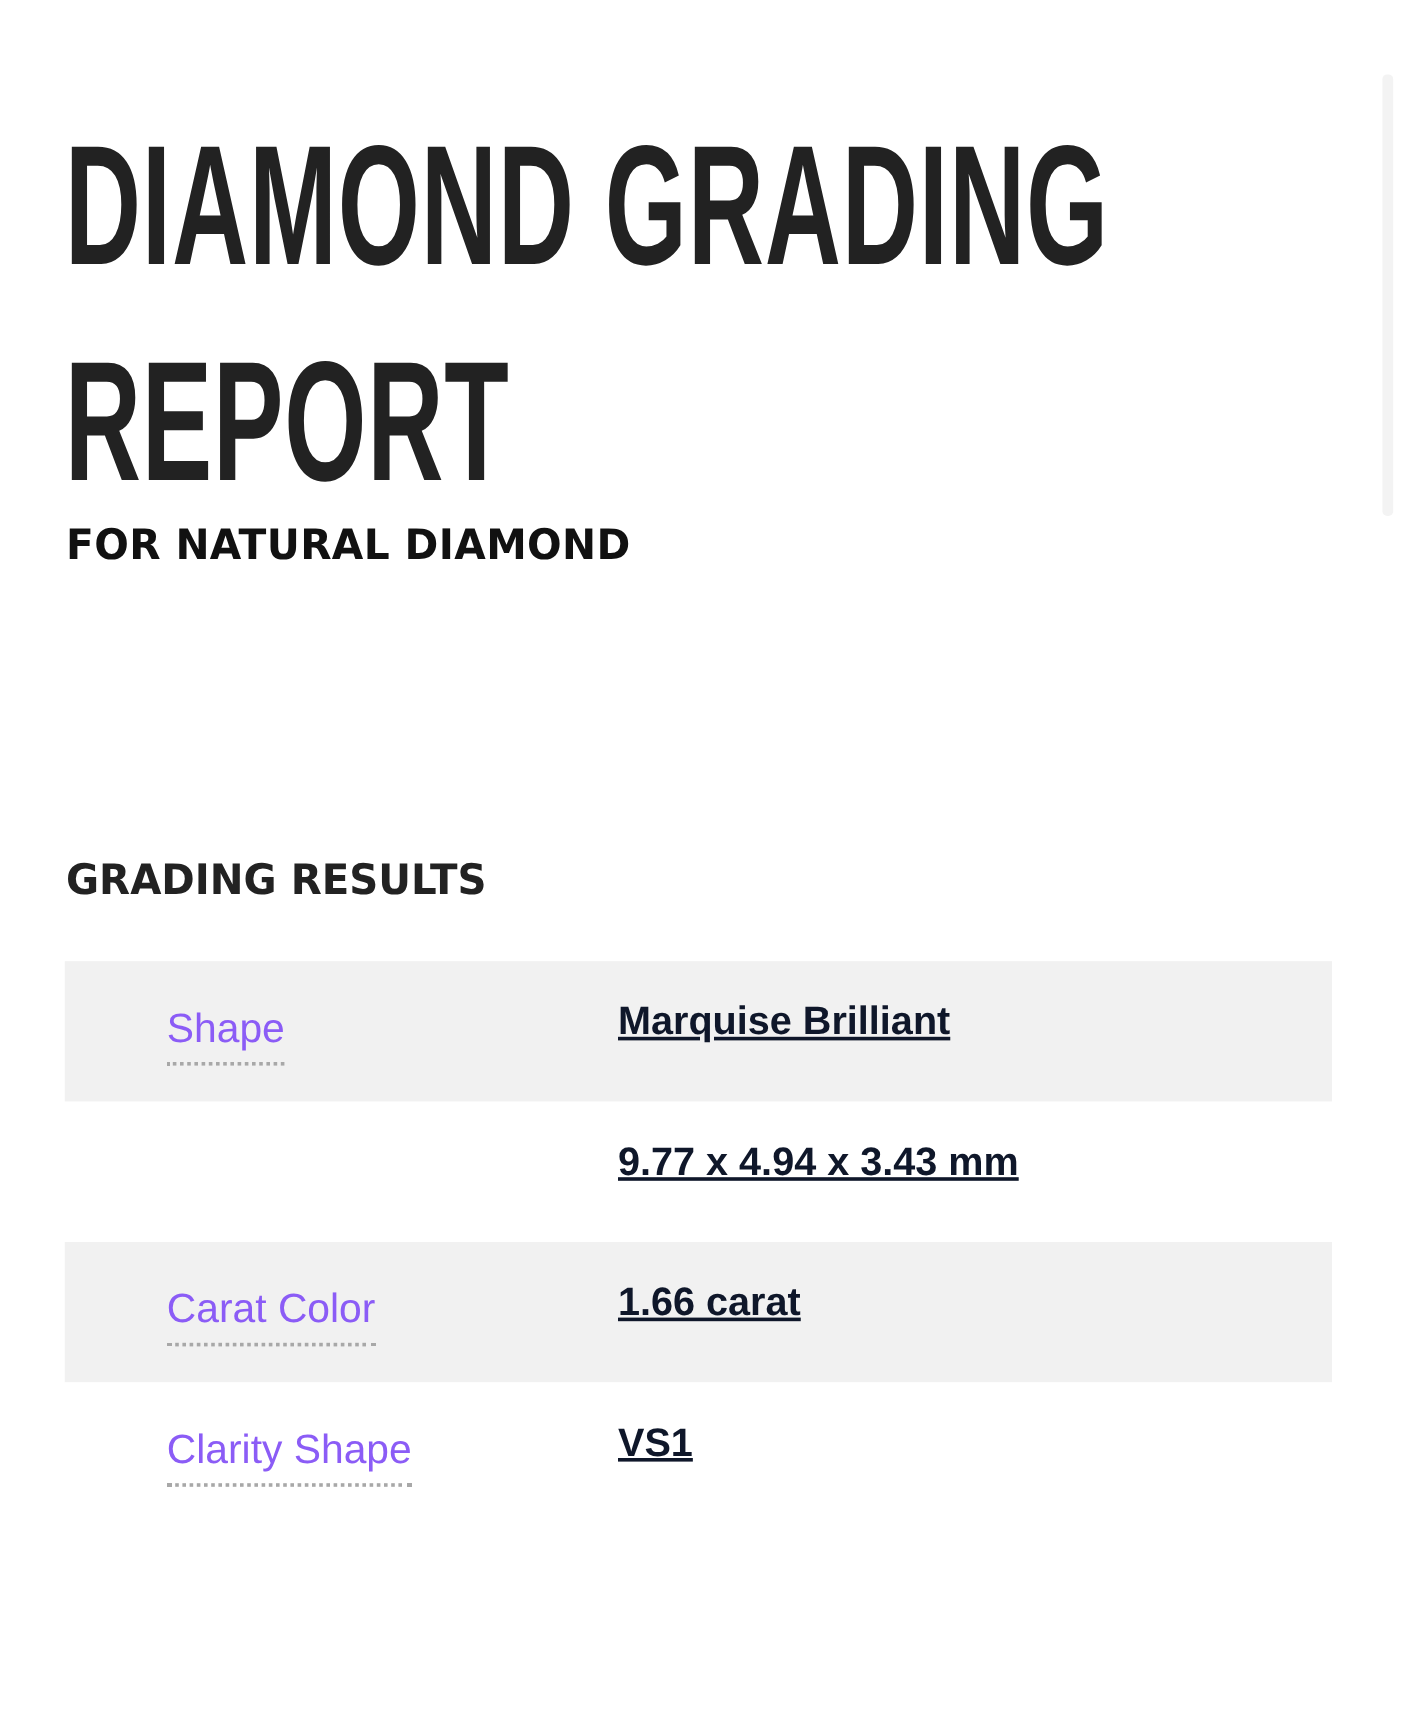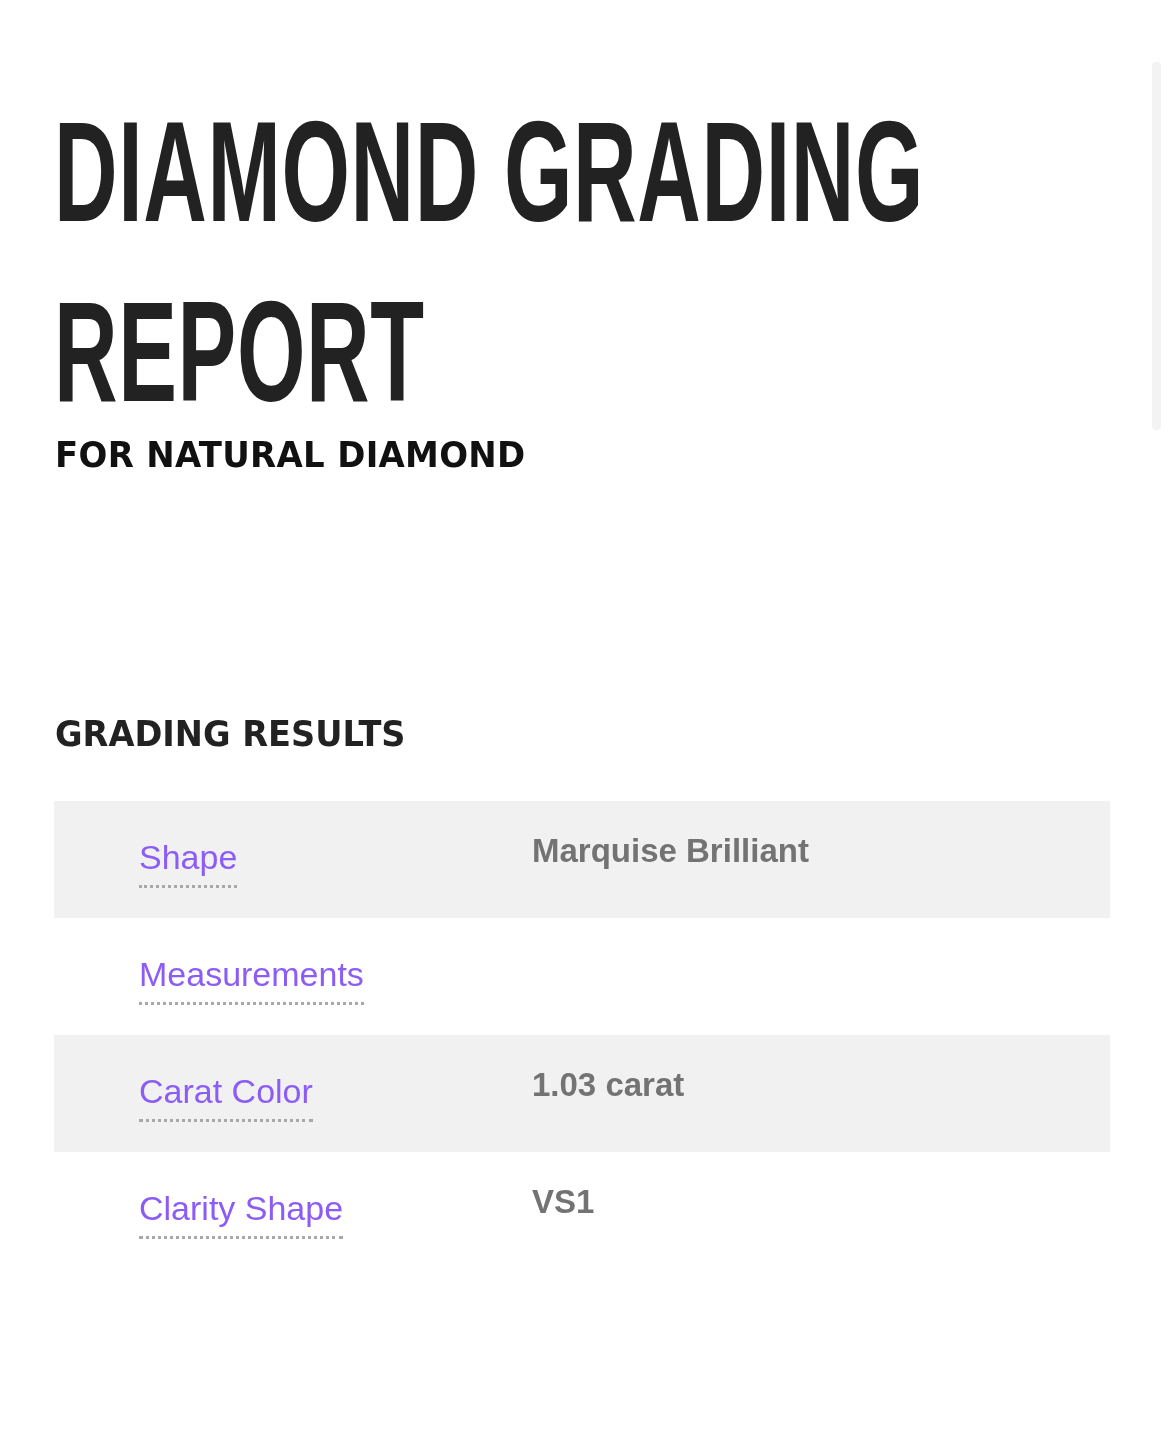--- a/index.html
+++ b/index.html
@@ -41,24 +41,25 @@
     .row:nth-child(odd) { background: #f1f1f1; }
     .row:nth-child(even) { background: #ffffff; }
     .label {
       position: absolute; left: 85px; top: 34px;
       font-family: "Liberation Sans", sans-serif; font-weight: 400;
       font-size: 34px; line-height: 44px; color: #8b5cf6;
       border-bottom: 3px dotted #a8a8a8; padding-bottom: 6px;
       white-space: nowrap;
     }
     .value {
-      position: absolute; left: 478px; top: 28px;
+      position: absolute; left: 461px; top: 28px;
       font-family: "Liberation Sans", sans-serif; font-weight: 700;
-      font-size: 33px; line-height: 44px; color: #737373;
+      font-size: 33px; line-height: 44px; color: #0f172a;
       white-space: nowrap;
+      text-decoration: underline;
     }
   </style>
 </head>
 <body>
 
 <div class="scroll-track"></div>
 
 <h1 class="title">
   <span>DIAMOND GRADING</span>
   <span>REPORT</span>
@@ -67,23 +68,23 @@
 <h2 class="subtitle">FOR NATURAL DIAMOND</h2>
 
 <h3 class="section-title">GRADING RESULTS</h3>
 
 <div class="results">
   <div class="row">
     <span class="label">Shape</span>
     <span class="value">Marquise Brilliant</span>
   </div>
   <div class="row">
-    <span class="label">Measurements</span>
+    <span class="value">9.77 x 4.94 x 3.43 mm</span>
   </div>
   <div class="row">
     <span class="label">Carat Color</span>
-    <span class="value">1.03 carat</span>
+    <span class="value">1.66 carat</span>
   </div>
   <div class="row">
     <span class="label">Clarity Shape</span>
     <span class="value">VS1</span>
   </div>
 </div>
 
 </body></html>

